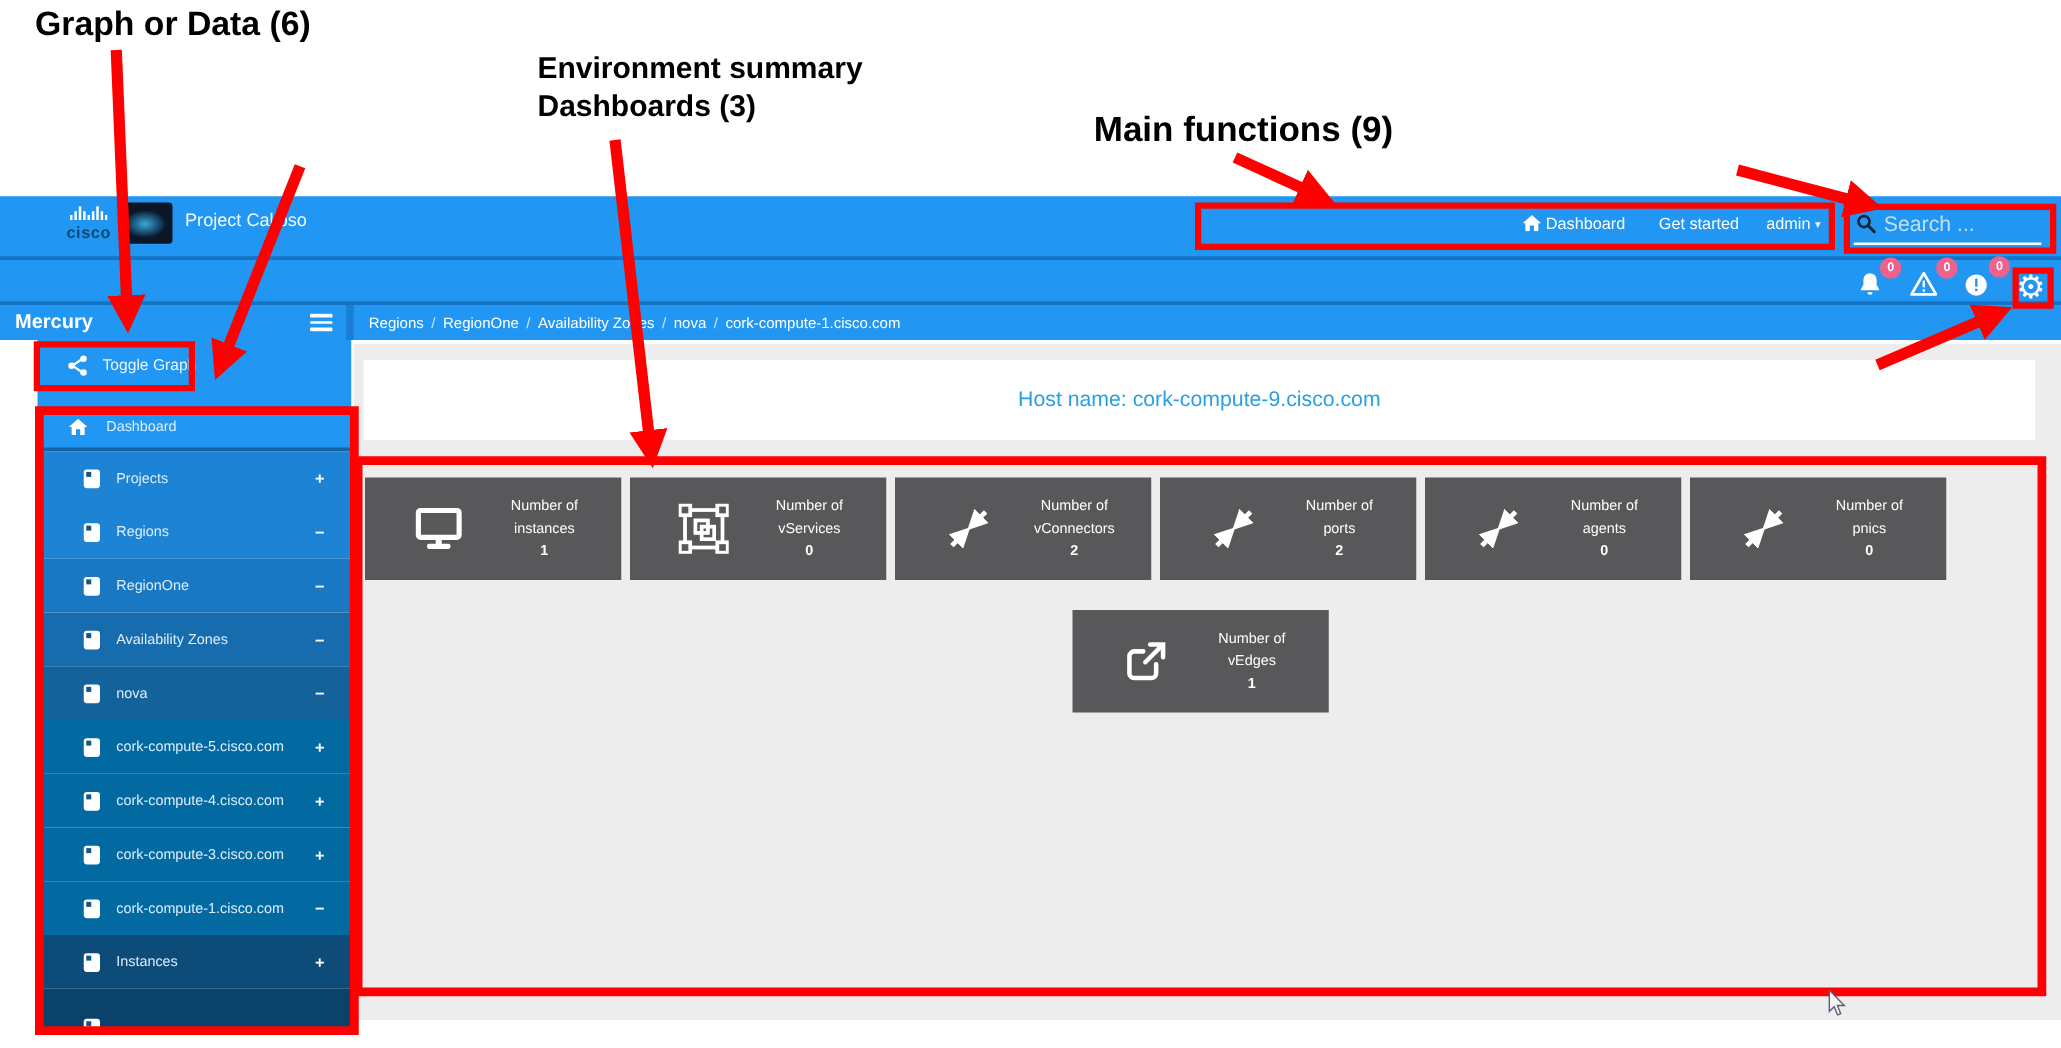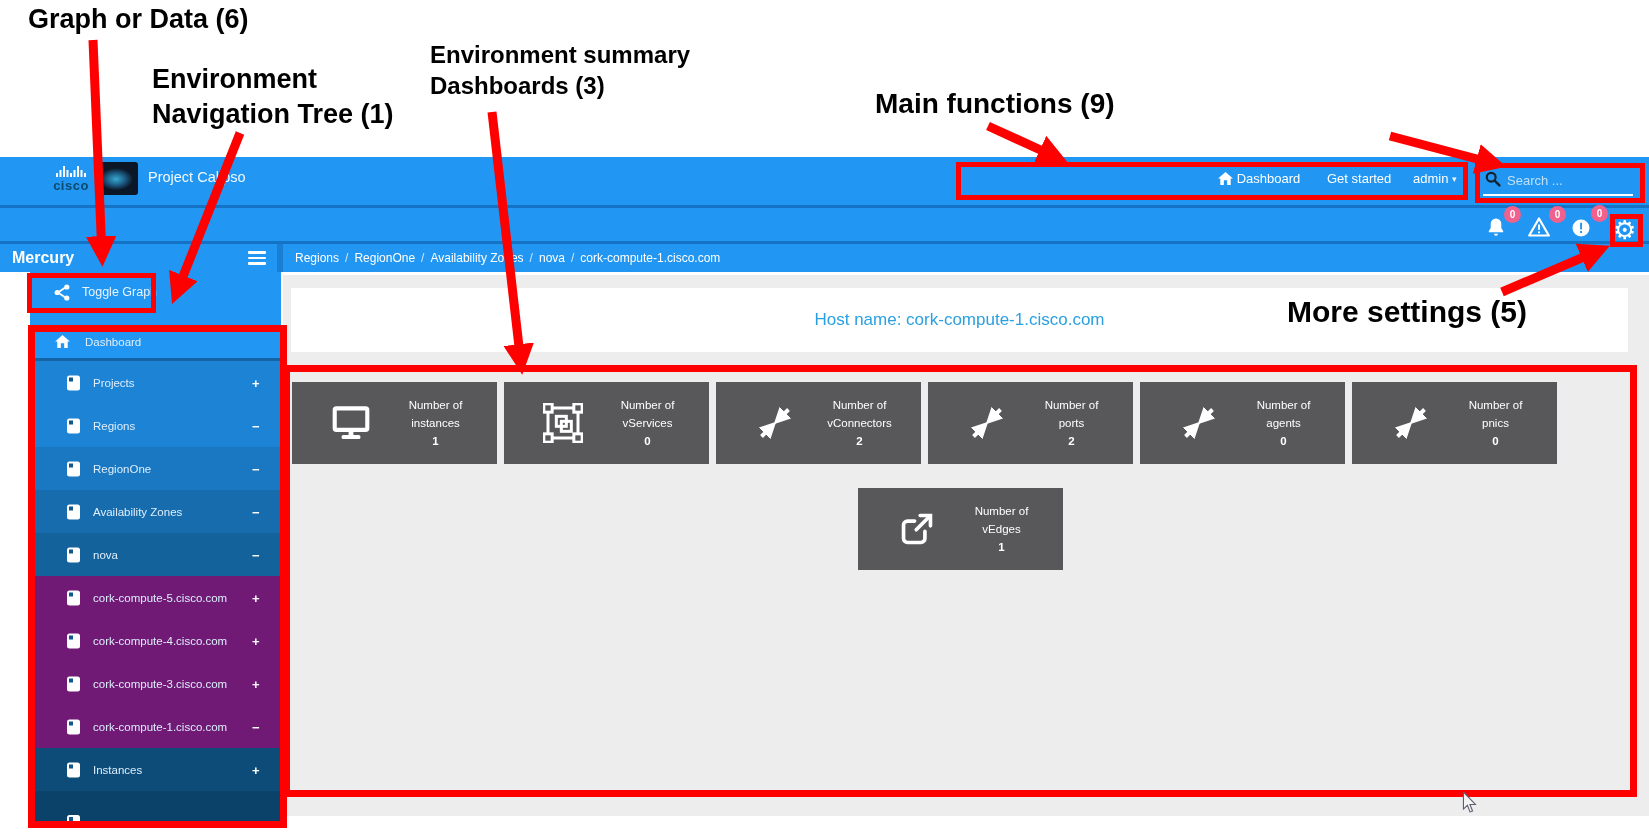--- a/index.html
+++ b/index.html
@@ -13,42 +13,42 @@
   .mercurybar{left:0;top:244px;width:277px;height:28px;background:#2196f3;border-right:6px solid #1a7fd2;}
   .brand-logo{left:46px;top:163px;width:50px;height:34px;color:#0c4a6e;text-align:center;}
   .brand-logo .cisco-word{font-size:13px;font-weight:700;letter-spacing:.5px;line-height:10px;}
   .thumb{left:100px;top:162px;width:38px;height:33px;border-radius:3px;
          background:radial-gradient(ellipse 60% 45% at 42% 52%,#39a9cf 0%,#1c5d86 40%,#0b1626 75%);}
   .brand-title{left:148px;top:169px;color:#f2f9ff;font-size:14.5px;}
   .topnav{color:#fff;font-size:13px;top:171px;}
   .caret{font-size:9px;vertical-align:1px;opacity:.9;}
   .search-wrap{left:1483px;top:166px;width:150px;height:28px;border-bottom:2px solid #fff;}
   .search-input{position:absolute;left:22px;top:2px;width:120px;height:22px;background:transparent;border:none;outline:none;
-                color:#eaf5ff;font-size:13px;font-family:"Liberation Sans",sans-serif;}
+                color:#eaf5ff;font-size:17px;font-family:"Liberation Sans",sans-serif;}
   .search-input::placeholder{color:#bfe0f7;opacity:1;}
   
   .badge{width:17px;height:17px;border-radius:50%;background:#f0618e;color:#fff;font-size:10px;font-weight:700;
          display:flex;align-items:center;justify-content:center;}
   .gear{color:#fff;font-size:26px;line-height:26px;font-family:"DejaVu Sans",sans-serif;}
   
   .side-lower{left:30px;top:272px;width:251px;height:54px;background:#2196f3;}
   .toggle-row{left:30px;top:272px;width:251px;height:41px;color:#eaf4fd;}
   .toggle-label{position:absolute;left:52px;top:13px;font-size:12.5px;}
   .tree{left:30px;top:326px;width:251px;height:496px;}
   .trow{position:relative;width:251px;color:#ddeefc;font-size:11.5px;}
   .trow .nlabel{position:absolute;left:63px;top:50%;transform:translateY(-50%);}
   .trow .expander{position:absolute;left:222px;top:50%;transform:translateY(-50%);font-weight:700;font-size:13px;color:#fff;}
   .nodeicon{position:absolute;left:37px;top:50%;transform:translateY(-50%);width:13px;height:15px;background:#fff;border-radius:2.5px;}
   .nodeicon::before{content:"";position:absolute;left:2px;top:2px;width:4px;height:4px;background:#12578a;}
   .shade-0{background:#2196f3;}
   .shade-1{background:#1d83d4;}
   .shade-2{background:#1a78c2;}
   .shade-3{background:#176cae;}
   .shade-4{background:#14629c;}
-  .shade-5{background:#701a75;}
+  .shade-5{background:#0369a1;}
   .shade-6{background:#0d4c79;}
   .shade-7{background:#0b4269;}
   .row-dash{height:32px;border-bottom:3px solid #1564a6;}
   .row-std{height:43px;text-align:right;}
   .mercury-title{left:12px;top:249px;color:#fff;font-size:16px;font-weight:700;}
   .hamburger{left:248px;top:251px;width:18px;height:14px;}
   .hamburger span{display:block;width:18px;height:2.5px;background:#fff;margin-bottom:3px;border-radius:1px;}
   
   .breadcrumb{left:295px;top:251px;color:#fff;font-size:12px;}
   .breadcrumb .sep{color:#cfe6f8;margin:0 6px;}
@@ -153,21 +153,21 @@
       <span></span>
       <span></span>
     </div>
 
   <div class="abs breadcrumb">
     <span>Regions</span><span class="sep">/</span><span>RegionOne</span><span class="sep">/</span><span>Availability Zones</span><span class="sep">/</span><span>nova</span><span class="sep">/</span><span>cork-compute-1.cisco.com</span>
   </div>
 
   <div class="abs content"></div>
   <div class="abs hostcard">
-    <div class="hostname">Host name: cork-compute-1.cisco.com</div>
+    <div class="hostname">Host name: cork-compute-9.cisco.com</div>
   </div>
 
   <div class="abs tilerow">
 
     <div class="tile">
       <span class="ticon">
         <svg width="42" height="36" viewBox="0 0 24 21">
           <rect x="2.5" y="2" width="19" height="12.5" rx="1" fill="none" stroke="#fff" stroke-width="2.4"></rect>
           <rect x="10.6" y="14.5" width="2.8" height="3.2" fill="#fff"></rect>
           <rect x="6.5" y="17.5" width="11" height="2.4" rx="1" fill="#fff"></rect>
@@ -351,26 +351,23 @@
   </div>
 
   <div class="abs redbox" style="left:956px;top:162px;width:502px;height:28px;"></div>
   <div class="abs redbox" style="left:1475px;top:163px;width:160px;height:30px;"></div>
   <div class="abs redbox" style="left:1610px;top:214px;width:23px;height:23px;"></div>
   <div class="abs redbox" style="left:27px;top:273px;width:119px;height:30px;"></div>
   <div class="abs redbox7" style="left:28px;top:325px;width:245px;height:489px;"></div>
   <div class="abs redbox7" style="left:283px;top:365px;width:1340px;height:418px;"></div>
 
   <div class="abs ann" style="left:28px;top:2px;font-size:27px;">Graph or Data (6)</div>
-  <div class="abs ann" style="left:152px;top:62px;font-size:27px;">Environment
-Navigation Tree (1)</div>
   <div class="abs ann" style="left:430px;top:40px;font-size:24px;">Environment summary
 Dashboards (3)</div>
   <div class="abs ann" style="left:875px;top:86px;font-size:28px;">Main functions (9)</div>
-  <div class="abs ann" style="left:1287px;top:293px;font-size:30px;">More settings (5)</div>
 
   <svg class="abs overlay">
     <defs>
       <marker id="redhead" viewBox="0 0 10 10" refX="6.5" refY="5" markerWidth="3.4" markerHeight="3.4" orient="auto">
         <path d="M0 0L10 5L0 10z" fill="#fe0000"></path>
       </marker>
     </defs>
     <line x1="93" y1="40" x2="102" y2="256" stroke="#fe0000" stroke-width="9" marker-end="url(#redhead)"></line>
     <line x1="240" y1="133" x2="176" y2="294" stroke="#fe0000" stroke-width="9" marker-end="url(#redhead)"></line>
     <line x1="492" y1="112" x2="521" y2="364" stroke="#fe0000" stroke-width="9" marker-end="url(#redhead)"></line>

